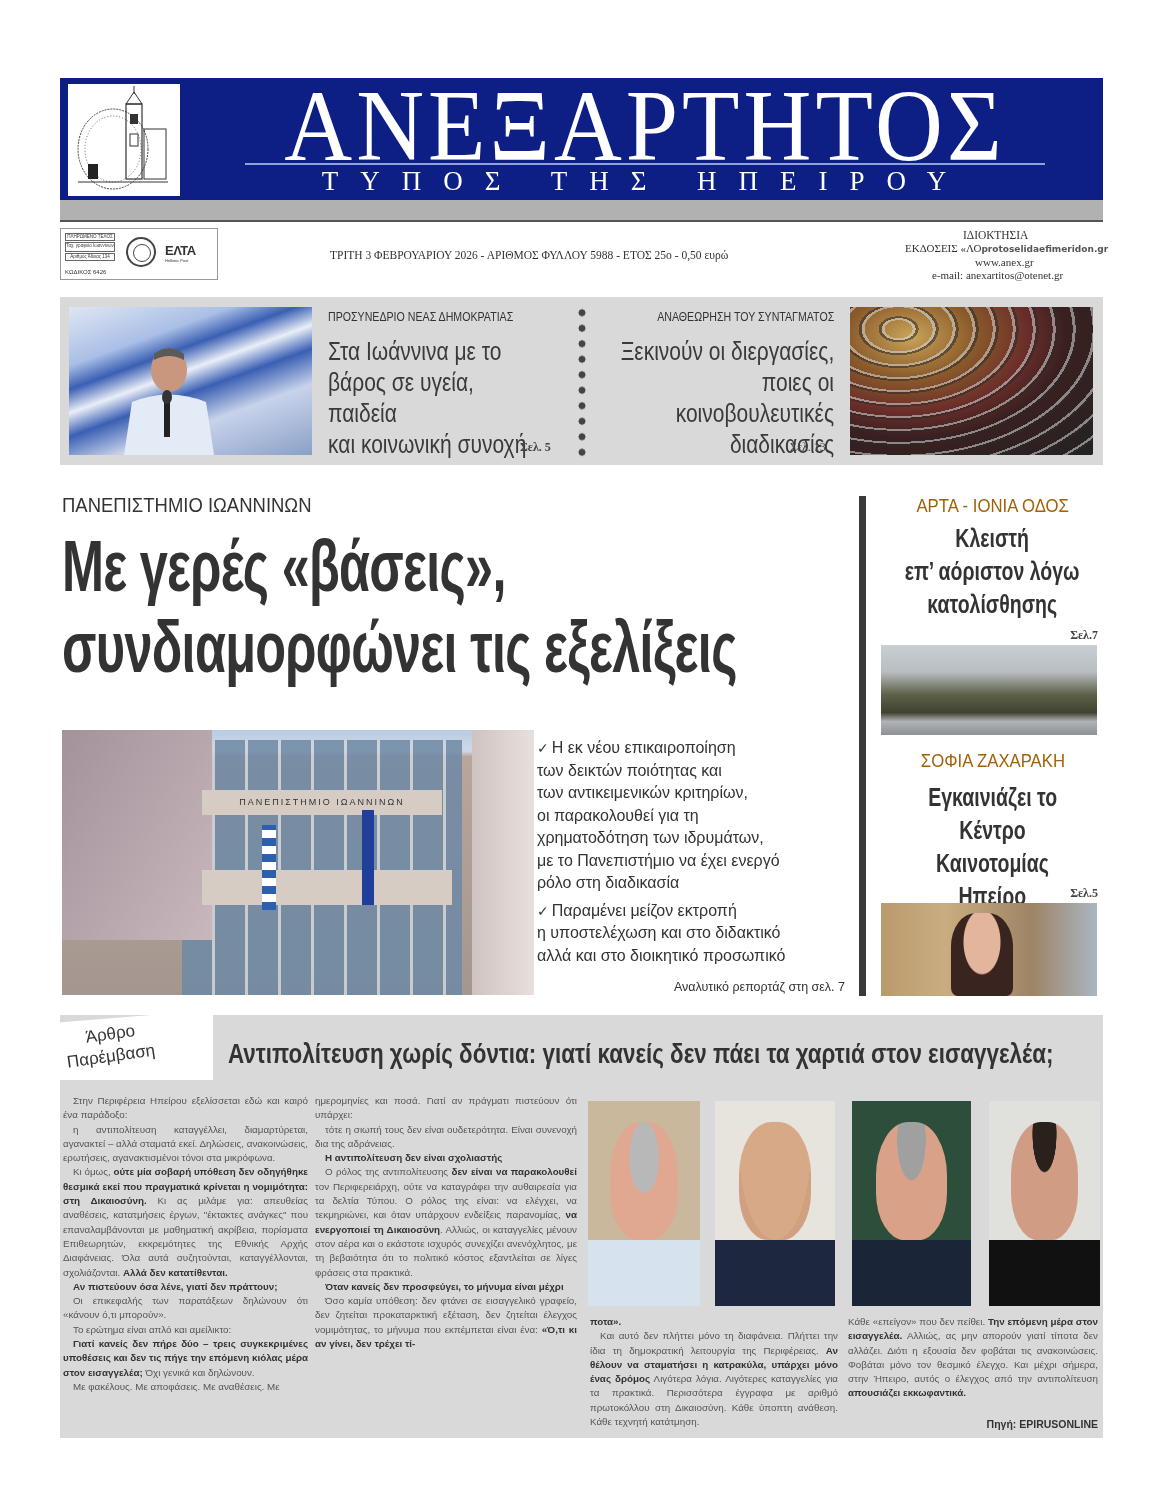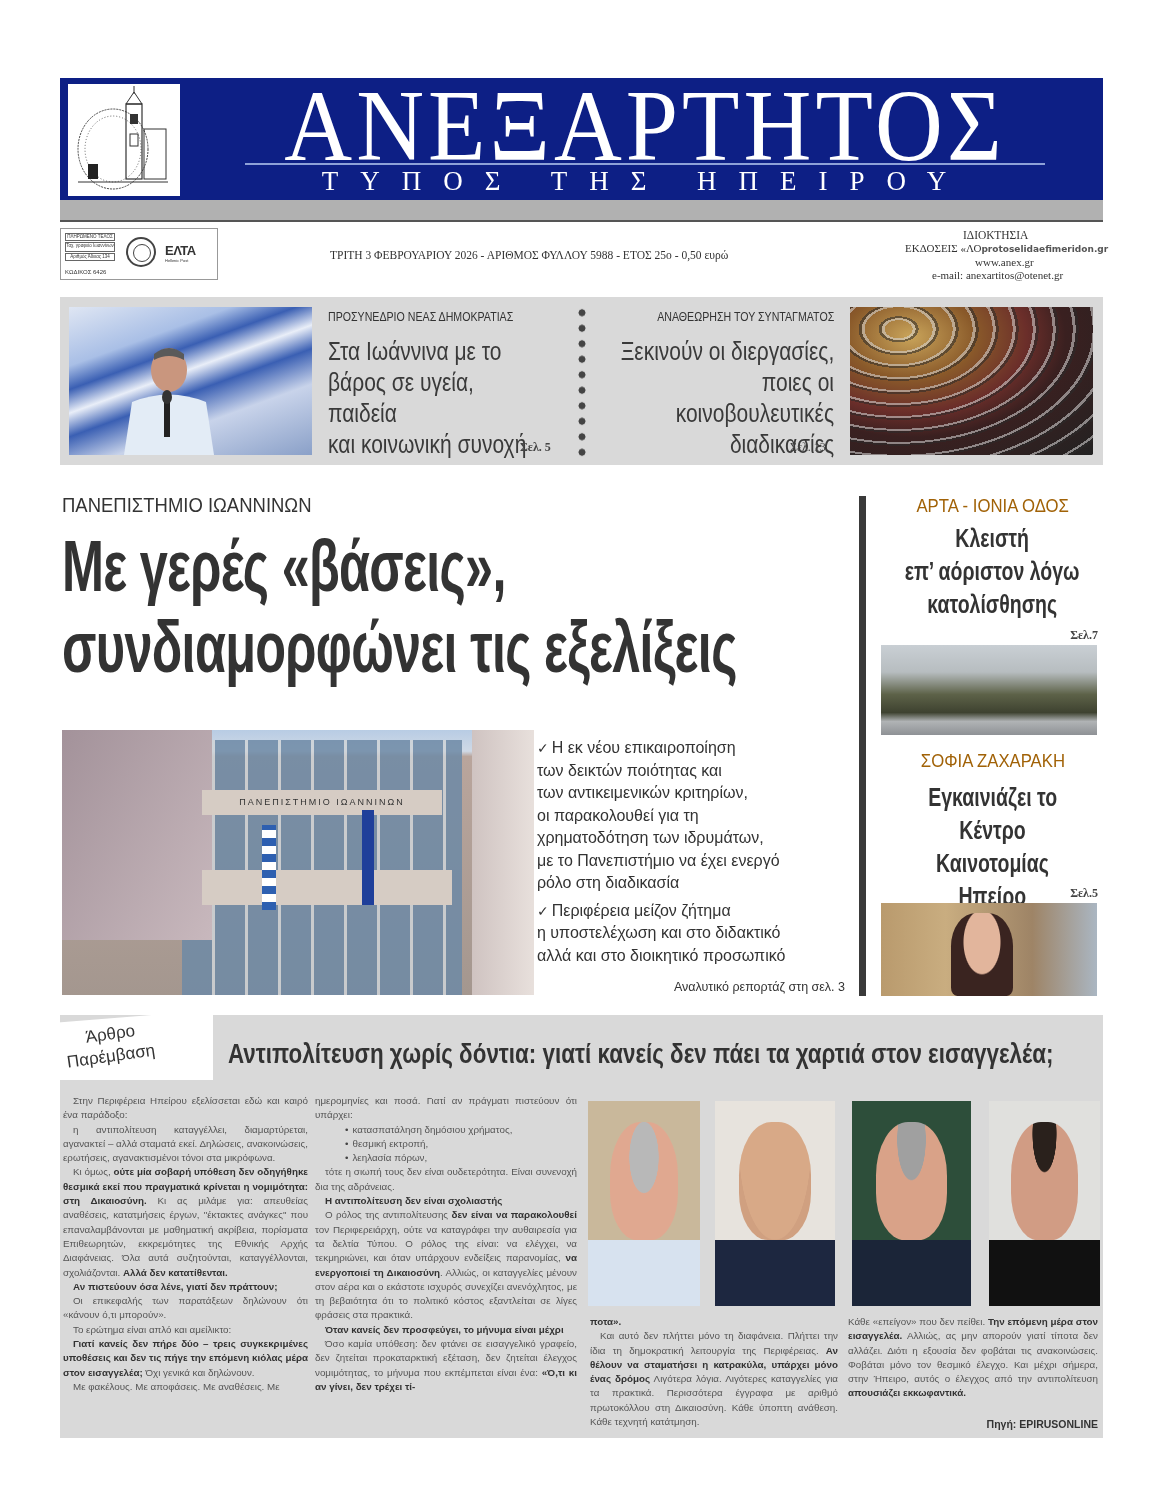--- a/index.html
+++ b/index.html
@@ -189,26 +189,26 @@
   <div class="bullet-para">
     <div><span class="check">✓</span><span>Η εκ νέου επικαιροποίηση</span></div>
     <div>των δεικτών ποιότητας και</div>
     <div>των αντικειμενικών κριτηρίων,</div>
     <div>οι παρακολουθεί για τη</div>
     <div>χρηματοδότηση των ιδρυμάτων,</div>
     <div>με το Πανεπιστήμιο να έχει ενεργό</div>
     <div>ρόλο στη διαδικασία</div>
   </div>
   <div class="bullet-para">
-    <div><span class="check">✓</span><span>Περιφέρεια μείζον ζήτημα</span></div>
+    <div><span class="check">✓</span><span>Παραμένει μείζον εκτροπή</span></div>
     <div>η υποστελέχωση και στο διδακτικό</div>
     <div>αλλά και στο διοικητικό προσωπικό</div>
   </div>
 </div>
-<div id="main-ref" class="abs">Αναλυτικό ρεπορτάζ στη σελ. 3</div>
+<div id="main-ref" class="abs">Αναλυτικό ρεπορτάζ στη σελ. 7</div>
 <div id="vrule" class="abs"></div>
 
 <div class="rc-kicker" style="top:495px;"><span>ΑΡΤΑ - ΙΟΝΙΑ ΟΔΟΣ</span></div>
 <div class="rc-head" style="top:522px;">
   <div><span>Κλειστή</span></div>
   <div><span>επ’ αόριστον λόγω</span></div>
   <div><span>κατολίσθησης</span></div>
 </div>
 <div class="rc-page" style="top:628px;">Σελ.7</div>
 <div id="rc1-img" class="abs img"></div>
@@ -238,25 +238,20 @@
   <p><span>Κι όμως, </span><b>ούτε μία σοβαρή υπόθεση δεν οδηγήθηκε θεσμικά εκεί που πραγματικά κρίνεται η νομιμότητα: στη Δικαιοσύνη.</b><span> Κι ας μιλάμε για: απευθείας αναθέσεις, κατατμήσεις έργων, "έκτακτες ανάγκες" που επαναλαμβάνονται με μαθηματική ακρίβεια, πορίσματα Επιθεωρητών, εκκρεμότητες της Εθνικής Αρχής Διαφάνειας. Όλα αυτά συζητούνται, καταγγέλλονται, σχολιάζονται. </span><b>Αλλά δεν κατατίθενται.</b></p>
   <p><b>Αν πιστεύουν όσα λένε, γιατί δεν πράττουν;</b></p>
   <p>Οι επικεφαλής των παρατάξεων δηλώνουν ότι «κάνουν ό,τι μπορούν».</p>
   <p>Το ερώτημα είναι απλό και αμείλικτο:</p>
   <p><b>Γιατί κανείς δεν πήρε δύο – τρεις συγκεκριμένες υποθέσεις και δεν τις πήγε την επόμενη κιόλας μέρα στον εισαγγελέα;</b><span> Όχι γενικά και δηλώνουν.</span></p>
   <p>Με φακέλους. Με αποφάσεις. Με αναθέσεις. Με</p>
 </div>
 
 <div id="op-col2" class="op-col">
   <p style="text-indent:0">ημερομηνίες και ποσά. Γιατί αν πράγματι πιστεύουν ότι υπάρχει:</p>
-  <ul>
-    <li>κατασπατάληση δημόσιου χρήματος,</li>
-    <li>θεσμική εκτροπή,</li>
-    <li>λεηλασία πόρων,</li>
-  </ul>
   <p>τότε η σιωπή τους δεν είναι ουδετερότητα. Είναι συνενοχή δια της αδράνειας.</p>
   <p><b>Η αντιπολίτευση δεν είναι σχολιαστής</b></p>
   <p><span>Ο ρόλος της αντιπολίτευσης </span><b>δεν είναι να παρακολουθεί</b><span> τον Περιφερειάρχη, ούτε να καταγράφει την αυθαιρεσία για τα δελτία Τύπου. Ο ρόλος της είναι: να ελέγχει, να τεκμηριώνει, και όταν υπάρχουν ενδείξεις παρανομίας, </span><b>να ενεργοποιεί τη Δικαιοσύνη</b><span>. Αλλιώς, οι καταγγελίες μένουν στον αέρα και ο εκάστοτε ισχυρός συνεχίζει ανενόχλητος, με τη βεβαιότητα ότι το πολιτικό κόστος εξαντλείται σε λίγες φράσεις στα πρακτικά.</span></p>
   <p><b>Όταν κανείς δεν προσφεύγει, το μήνυμα είναι μέχρι</b></p>
   <p><span>Όσο καμία υπόθεση: δεν φτάνει σε εισαγγελικό γραφείο, δεν ζητείται προκαταρκτική εξέταση, δεν ζητείται έλεγχος νομιμότητας, το μήνυμα που εκπέμπεται είναι ένα: </span><b>«Ό,τι κι αν γίνει, δεν τρέχει τί-</b></p>
 </div>
 
 <div class="portrait" id="p1">
     <div class="head"></div>
     <div class="body"></div>

